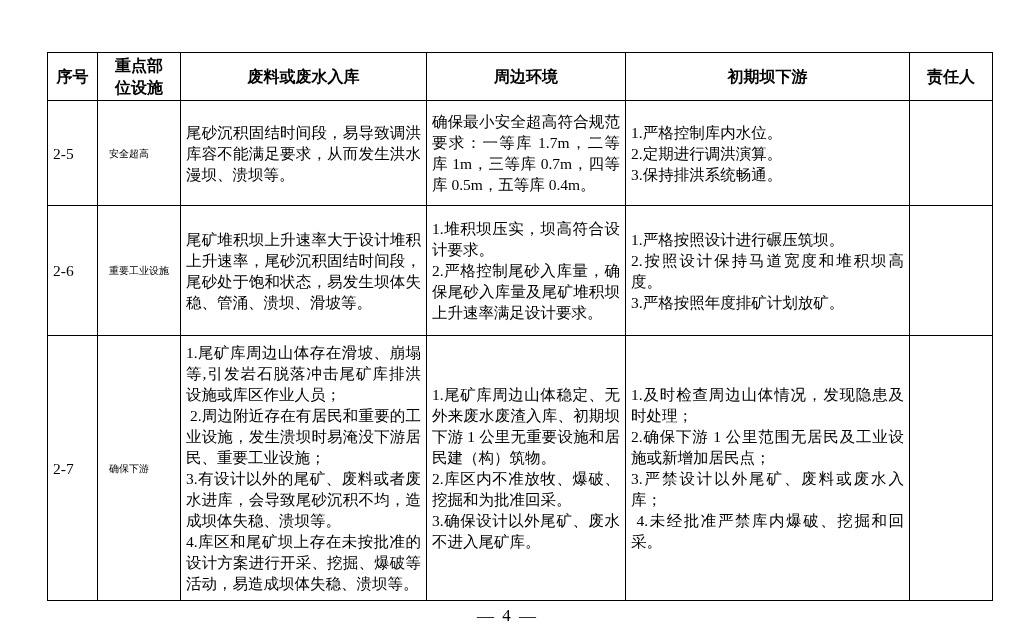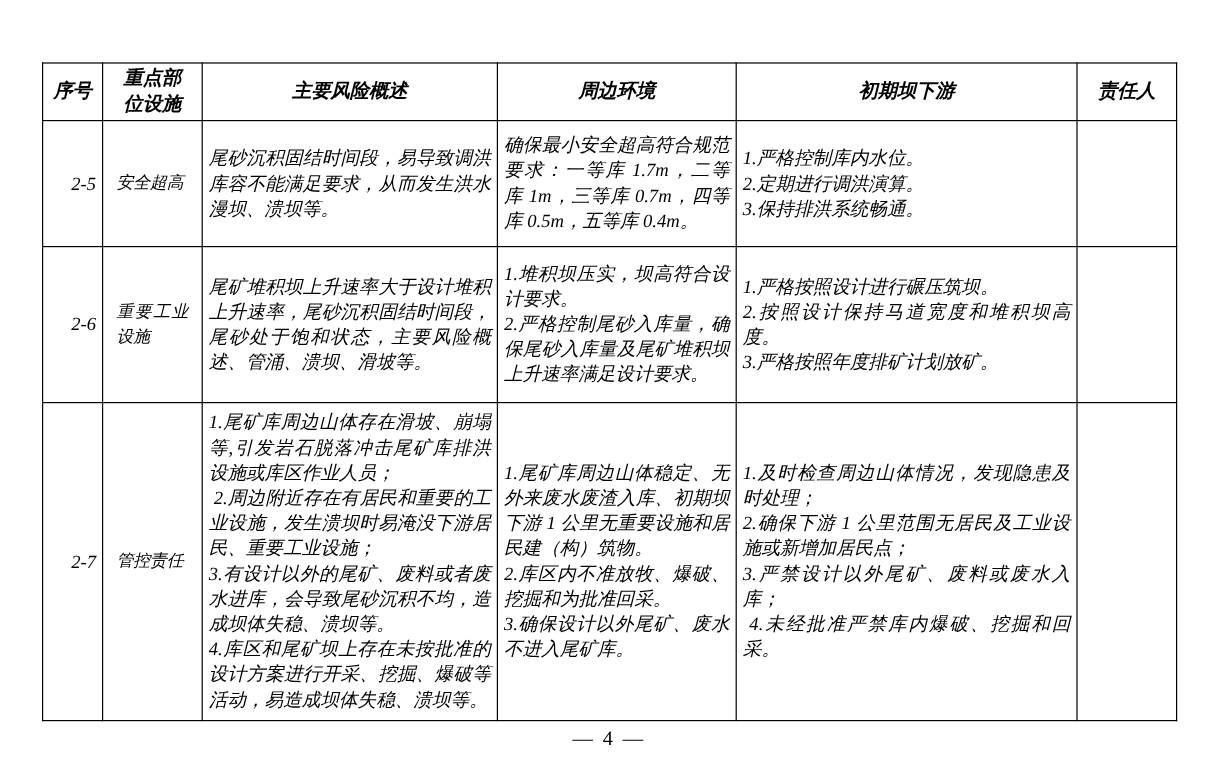--- a/index.html
+++ b/index.html
@@ -11,26 +11,25 @@
   }
   .page {
     position: relative;
     width: 1022px;
     height: 635px;
     background: #fff;
     overflow: hidden;
   }
   table.risk-table {
     position: absolute;
-    left: 35px;
+    left: 47px;
     top: 52px;
     width: 945px;
     border-collapse: collapse;
     table-layout: fixed;
-    font-style: italic;
   }
   col.c-no   { width: 50px; }
   col.c-fac  { width: 83px; }
   col.c-risk { width: 246px; }
   col.c-resp { width: 199px; }
   col.c-meas { width: 284px; }
   col.c-per  { width: 83px; }
 
   td {
     border: 1.5px solid #000;
@@ -47,26 +46,26 @@
 
   tr.r-header td {
     font-weight: bold;
     font-size: 16px;
     text-align: center;
     padding: 1px 3px;
     line-height: 22px;
   }
   tr.r-header td.fac-h { padding: 1px 10px; }
 
-  td.num-cell { text-align: right; }
+  td.num-cell { text-align: left; }
   td.fac-cell {
     text-align: justify;
     text-justify: inter-character;
     padding: 1px 11px;
-    font-size: 14px;
+    font-size: 10px;
   }
   td.text-cell {
     text-align: justify;
     text-justify: inter-character;
     white-space: pre-wrap;
   }
   .page-footer {
     position: absolute;
     left: 35px;
     top: 606px;
@@ -88,52 +87,52 @@
         <col class="c-risk">
       <col class="c-resp">
         <col class="c-meas">
         <col class="c-per">
     </colgroup>
 
     <tbody>
         <tr class="r-header">
       <td>序号</td>
       <td class="fac-h">重点部位设施</td>
-      <td>主要风险概述</td>
+      <td>废料或废水入库</td>
       <td>周边环境</td>
       <td>初期坝下游</td>
       <td>责任人</td>
     </tr>
 
     <tr class="r1">
       <td class="num-cell">2-5</td>
       <td class="fac-cell">安全超高</td>
       <td class="text-cell">尾砂沉积固结时间段，易导致调洪库容不能满足要求，从而发生洪水漫坝、溃坝等。</td>
       <td class="text-cell">确保最小安全超高符合规范要求：一等库 1.7m，二等库 1m，三等库 0.7m，四等库 0.5m，五等库 0.4m。</td>
       <td class="text-cell">1.严格控制库内水位。
 2.定期进行调洪演算。
 3.保持排洪系统畅通。</td>
       <td class="text-cell"></td>
     </tr>
 
     <tr class="r2">
       <td class="num-cell">2-6</td>
       <td class="fac-cell">重要工业设施</td>
-      <td class="text-cell">尾矿堆积坝上升速率大于设计堆积上升速率，尾砂沉积固结时间段，尾砂处于饱和状态，主要风险概述、管涌、溃坝、滑坡等。</td>
+      <td class="text-cell">尾矿堆积坝上升速率大于设计堆积上升速率，尾砂沉积固结时间段，尾砂处于饱和状态，易发生坝体失稳、管涌、溃坝、滑坡等。</td>
       <td class="text-cell">1.堆积坝压实，坝高符合设计要求。
 2.严格控制尾砂入库量，确保尾砂入库量及尾矿堆积坝上升速率满足设计要求。</td>
       <td class="text-cell">1.严格按照设计进行碾压筑坝。
 2.按照设计保持马道宽度和堆积坝高度。
 3.严格按照年度排矿计划放矿。</td>
       <td class="text-cell"></td>
     </tr>
 
     <tr class="r3">
       <td class="num-cell">2-7</td>
-      <td class="fac-cell">管控责任</td>
+      <td class="fac-cell">确保下游</td>
       <td class="text-cell">1.尾矿库周边山体存在滑坡、崩塌等,引发岩石脱落冲击尾矿库排洪设施或库区作业人员；
  2.周边附近存在有居民和重要的工业设施，发生溃坝时易淹没下游居民、重要工业设施；
 3.有设计以外的尾矿、废料或者废水进库，会导致尾砂沉积不均，造成坝体失稳、溃坝等。
 4.库区和尾矿坝上存在未按批准的设计方案进行开采、挖掘、爆破等活动，易造成坝体失稳、溃坝等。</td>
       <td class="text-cell">1.尾矿库周边山体稳定、无外来废水废渣入库、初期坝下游 1 公里无重要设施和居民建（构）筑物。
 2.库区内不准放牧、爆破、挖掘和为批准回采。
 3.确保设计以外尾矿、废水不进入尾矿库。</td>
       <td class="text-cell">1.及时检查周边山体情况，发现隐患及时处理；
 2.确保下游 1 公里范围无居民及工业设施或新增加居民点；
 3.严禁设计以外尾矿、废料或废水入库；

